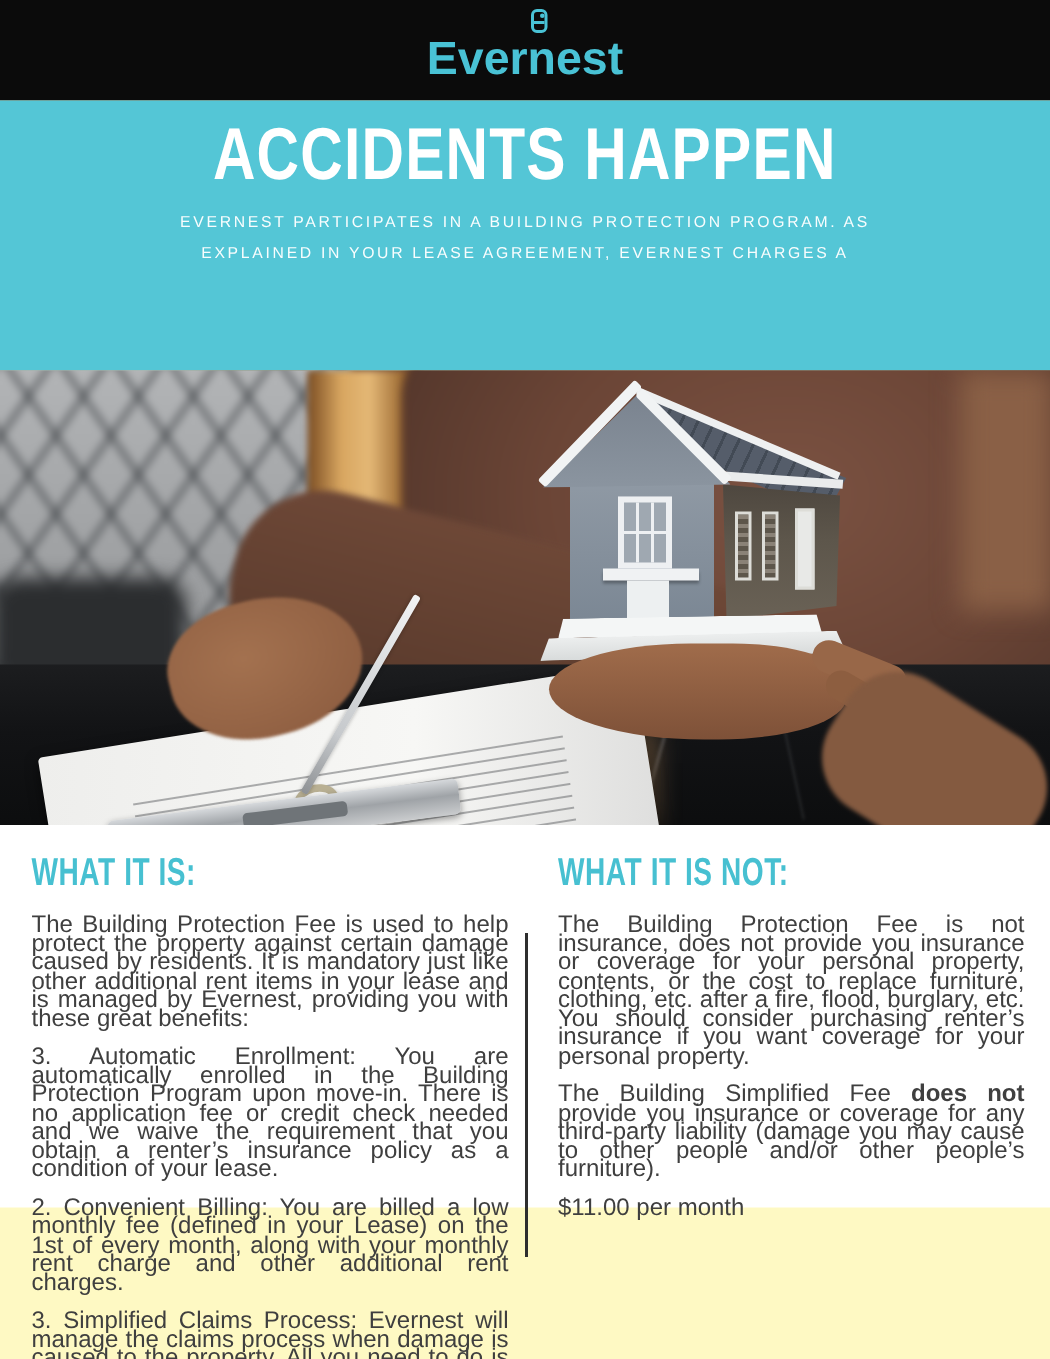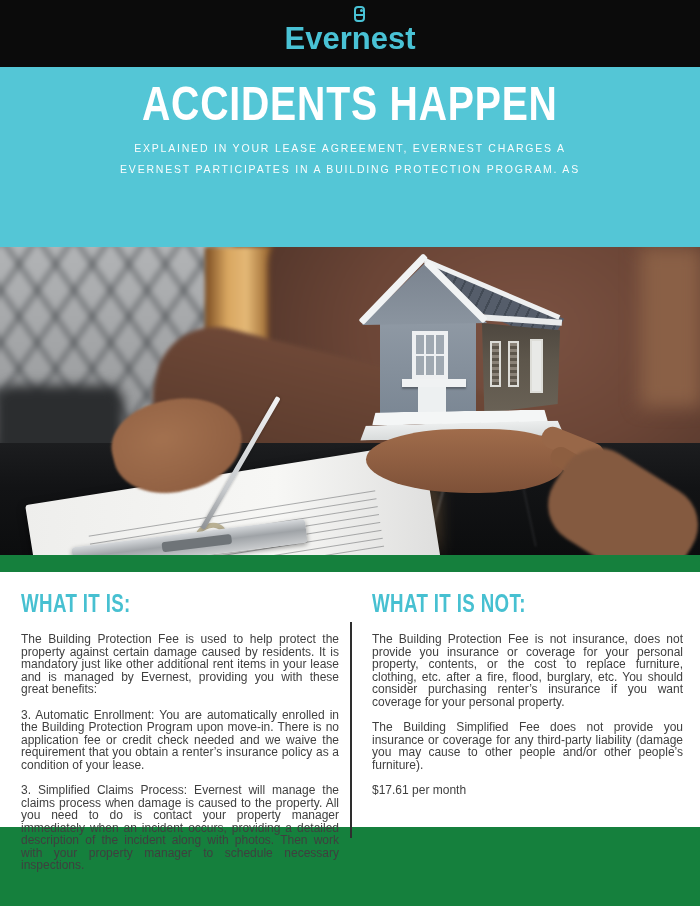--- a/index.html
+++ b/index.html
@@ -1,18 +1,18 @@
 <!DOCTYPE html>
 <html><head>
 <meta charset="utf-8">
 <style>
   * { margin:0; padding:0; box-sizing:border-box; }
   html,body { width:700px; }
   body { font-family:"Liberation Sans", sans-serif; background:#ffffff; }
-  .page { position:relative; width:700px; height:906px; background:#15803d; overflow:hidden; }
+  .page { position:relative; width:700px; height:906px; background:#fef9c3; overflow:hidden; }
 
   
   .header { position:absolute; left:0; top:0; width:700px; height:67px; background:#0b0b0b;
             display:flex; align-items:center; justify-content:center; }
   .logo { position:relative; margin-top:10px; color:#49c2d5; font-size:31px; font-weight:bold; letter-spacing:0px; }
   .logo-mark { position:absolute; left:69px; top:-15px; width:11px; height:16px;
                border:2.5px solid #49c2d5; border-radius:4px; }
   .logo-mark::before { content:""; position:absolute; left:0; top:6px; width:100%; height:2px; background:#49c2d5; }
   .logo-mark::after { content:""; position:absolute; right:0px; top:1px; width:3px; height:3px; border-radius:50%; background:#49c2d5; }
 
@@ -93,49 +93,49 @@
   .h-so1, .h-so2 { top:88px; width:11px; height:46px; border:2px solid #ddddd8;
     background:repeating-linear-gradient(180deg,#8a8277 0 3px,#5d564b 3px 6px); }
   .h-so1 { left:138px; } .h-so2 { left:156px; }
   .h-so3 { left:178px; top:86px; width:13px; height:54px; border:2px solid #ddddd8; background:#e8e9e7; }
   .h-base1 { left:20px; top:158px; width:176px; height:13px; background:#f4f6f6; transform:rotate(-1deg);
     clip-path:polygon(2% 0,98% 0,100% 100%,0 100%); }
   .h-base2 { left:8px; top:170px; width:204px; height:15px; background:linear-gradient(180deg,#eceeee,#d8dbdb);
     transform:rotate(-1.5deg); clip-path:polygon(3% 0,97% 0,100% 100%,0 100%); box-shadow:0 3px 6px rgba(0,0,0,.35); }
 
   
-  .cols { position:absolute; left:0; top:572px; width:700px; height:255px; background:#ffffff; }
+  .cols { position:absolute; left:0; top:550px; width:700px; height:255px; background:#ffffff; }
   .col { position:absolute; top:17px; }
   .col-left { left:21px; width:318px; }
   .col-right { left:372px; width:311px; }
   .col h2 { display:inline-block; color:#47c0d1; font-size:26px; line-height:28px; font-weight:bold;
             letter-spacing:0.5px; transform:scaleX(0.72); transform-origin:left center; white-space:nowrap; }
   .col .body { margin-top:16px; }
-  .col p { font-size:12px; line-height:12.5px; color:#3f3f3f; text-align:justify; margin-bottom:13px; }
-  .col p b { font-weight:normal; }
+  .col p { font-size:16px; line-height:12.5px; color:#3f3f3f; text-align:justify; margin-bottom:13px; }
+  .col p b { font-weight:bold; }
   .price { font-size:10px; color:#3f3f3f; margin-top:7px; }
   .divider { position:absolute; left:350px; top:622px; width:2px; height:216px; background:#2e2e2e; }
 </style>
 </head>
 <body>
 
 <div class="page">
 
   <div class="header">
     <div class="logo">
       <span class="logo-mark"></span>
       <span>Evernest</span>
     </div>
   </div>
 
   <div class="hero">
     <div class="hero-title">ACCIDENTS HAPPEN</div>
     <div class="hero-sub">
+      <div>EVERNEST PARTICIPATES IN A BUILDING PROTECTION PROGRAM. AS</div>
       <div>EXPLAINED IN YOUR LEASE AGREEMENT, EVERNEST CHARGES A</div>
-      <div>EVERNEST PARTICIPATES IN A BUILDING PROTECTION PROGRAM. AS</div>
     </div>
   </div>
 
   <div class="photo">
     <div class="ph-lattice"></div>
     <div class="ph-dark-obj"></div>
     <div class="ph-wood"></div>
     <div class="ph-torso"></div>
     <div class="ph-light-right"></div>
     <div class="ph-arm-left"></div>
@@ -176,29 +176,30 @@
     <div class="ph-finger2"></div>
     <div class="ph-wrist"></div>
   </div>
 
   <div class="cols">
     <div class="col col-left">
       <h2>WHAT IT IS:</h2>
       <div class="body">
         <p>The Building Protection Fee is used to help protect the property against certain damage caused by residents. It is mandatory just like other additional rent items in your lease and is managed by Evernest, providing you with these great benefits:</p>
         <p>3. Automatic Enrollment: You are automatically enrolled in the Building Protection Program upon move-in. There is no application fee or credit check needed and we waive the requirement that you obtain a renter’s insurance policy as a condition of your lease.</p>
+        <p>2. Convenient Billing: You are billed a low monthly fee (defined in your Lease) on the 1st of every month, along with your monthly rent charge and other additional rent charges.</p>
         <p>3. Simplified Claims Process: Evernest will manage the claims process when damage is caused to the property. All you need to do is contact your property manager immediately when an incident occurs, providing a detailed description of the incident along with photos. Then work with your property manager to schedule necessary inspections.</p>
       </div>
     </div>
 
     <div class="col col-right">
       <h2>WHAT IT IS NOT:</h2>
       <div class="body">
         <p>The Building Protection Fee is not insurance, does not provide you insurance or coverage for your personal property, contents, or the cost to replace furniture, clothing, etc. after a fire, flood, burglary, etc. You should consider purchasing renter’s insurance if you want coverage for your personal property.</p>
         <p><span>The Building Simplified Fee </span><b>does not</b><span> provide you insurance or coverage for any third-party liability (damage you may cause to other people and/or other people’s furniture).</span></p>
-        <p class="price">$17.61 per month</p>
+        <p class="price">$11.00 per month</p>
       </div>
     </div>
   </div>
 
   <div class="divider"></div>
 
 </div>
 
 </body></html>

